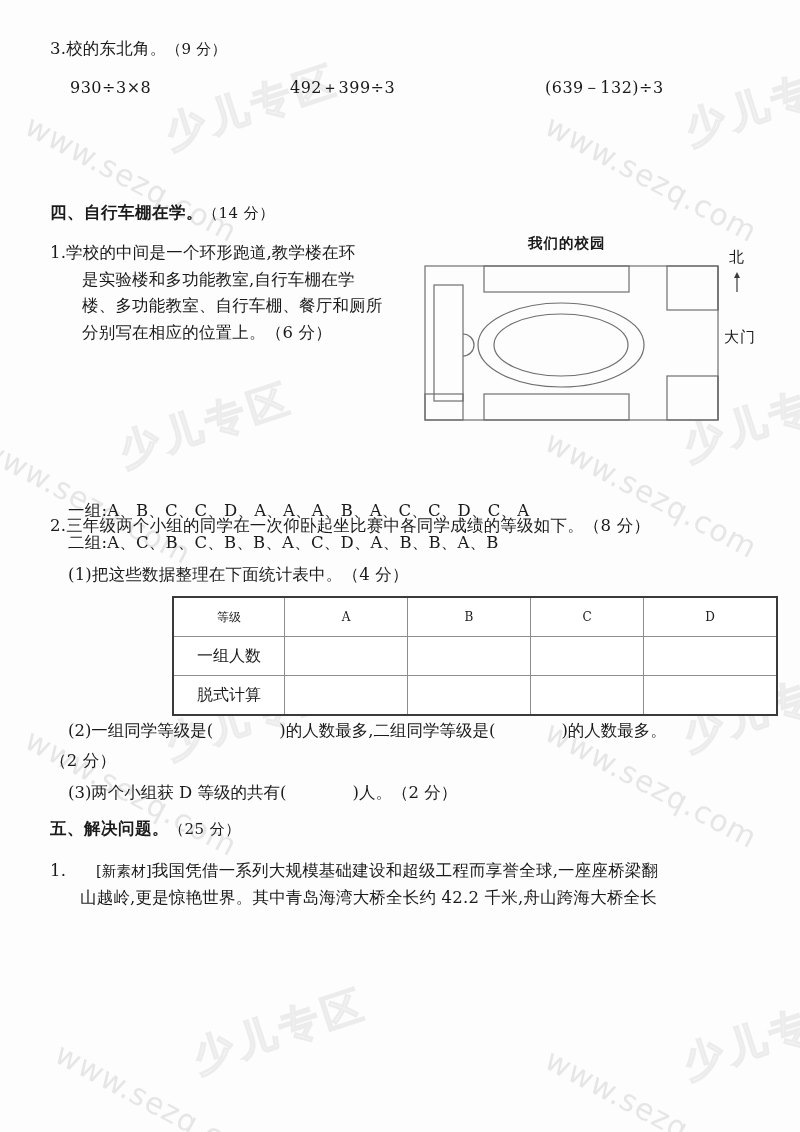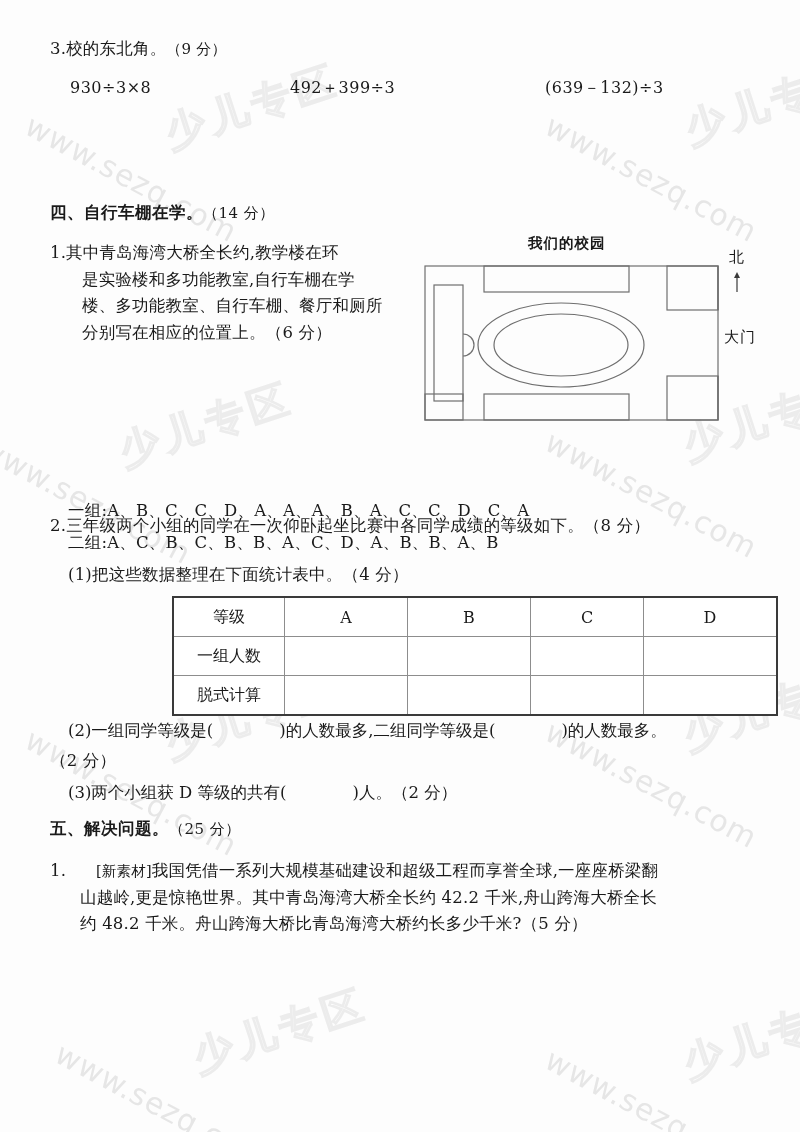--- a/index.html
+++ b/index.html
@@ -93,21 +93,21 @@
     table-layout: fixed;
   }
   table.stat td {
     border: 1px solid #8d8d8d;
     height: 36px;
     text-align: center;
     vertical-align: middle;
     font-size: 16px;
     background: #fff;
   }
-  table.stat .hcell { font-size: 16px; }
+  table.stat .hcell { font-size: 12px; }
   table.stat .rowlab { font-size: 16px; }
   table.stat .outer-l { border-left: 2px solid #3a3a3a; }
   table.stat .outer-r { border-right: 2px solid #3a3a3a; }
   table.stat tr:first-child td { border-top: 2px solid #3a3a3a; }
   table.stat tr:last-child td { border-bottom: 2px solid #3a3a3a; }
 
   .blank-paren { letter-spacing: 0; }
 </style>
 </head>
 <body>
@@ -151,21 +151,21 @@
     <div class="abs expr" style="left:518px; top:78px;margin-left:27px;">(639－132)÷3</div>
 
     <div class="abs sec-head" style="left:50px; top:202px;">
       <span>四、</span><span>自行车棚在学。</span><span class="small-paren" style="font-weight:normal;">（14 分）</span>
     </div>
 
     <div class="abs qline" style="left:50px; top:240px;">
       <span class="num">1.</span>
     </div>
     <div class="abs qline" style="left:66px; top:240px; width:360px;">
-      <div>其中青岛海湾大桥全长约,教学楼在环</div>
+      <div>学校的中间是一个环形跑道,教学楼在环</div>
       <div style="padding-left:16px;">是实验楼和多功能教室,自行车棚在学</div>
       <div style="padding-left:16px;">楼、多功能教室、自行车棚、餐厅和厕所</div>
       <div style="padding-left:16px;">分别写在相应的位置上。（6 分）</div>
     </div>
 
     <div class="abs" style="left:424px; top:234px; width:360px; height:200px;">
       <div class="diagram-title abs" style="left:104px; top:0px;">我们的校园</div>
 
       <svg width="360" height="200" style="position:absolute; left:0; top:0;">
         <g fill="none" stroke="#6f6f6f" stroke-width="1.2">
@@ -256,17 +256,16 @@
     <div class="abs sec-head" style="left:50px; top:818px;">
       <span>五、</span><span>解决问题。</span><span class="small-paren" style="font-weight:normal;">（25 分）</span>
     </div>
 
     <div class="abs qline" style="left:50px; top:858px;">
       <span class="num">1.</span>
     </div>
     <div class="abs qline" style="left:64px; top:858px; width:700px;">
       <div><span style="font-size:14.5px;margin-left:32px;">[新素材]</span><span>我国凭借一系列大规模基础建设和超级工程而享誉全球,一座座桥梁翻</span></div>
       <div style="padding-left:16px;">山越岭,更是惊艳世界。其中青岛海湾大桥全长约 42.2 千米,舟山跨海大桥全长</div>
-      <div style="padding-left:16px;">约 48.2 千米。舟山跨海大桥比青岛海湾大桥约长多少千米?（5 分）</div>
     </div>
 
   </div>
 </div>
 
 </body></html>

